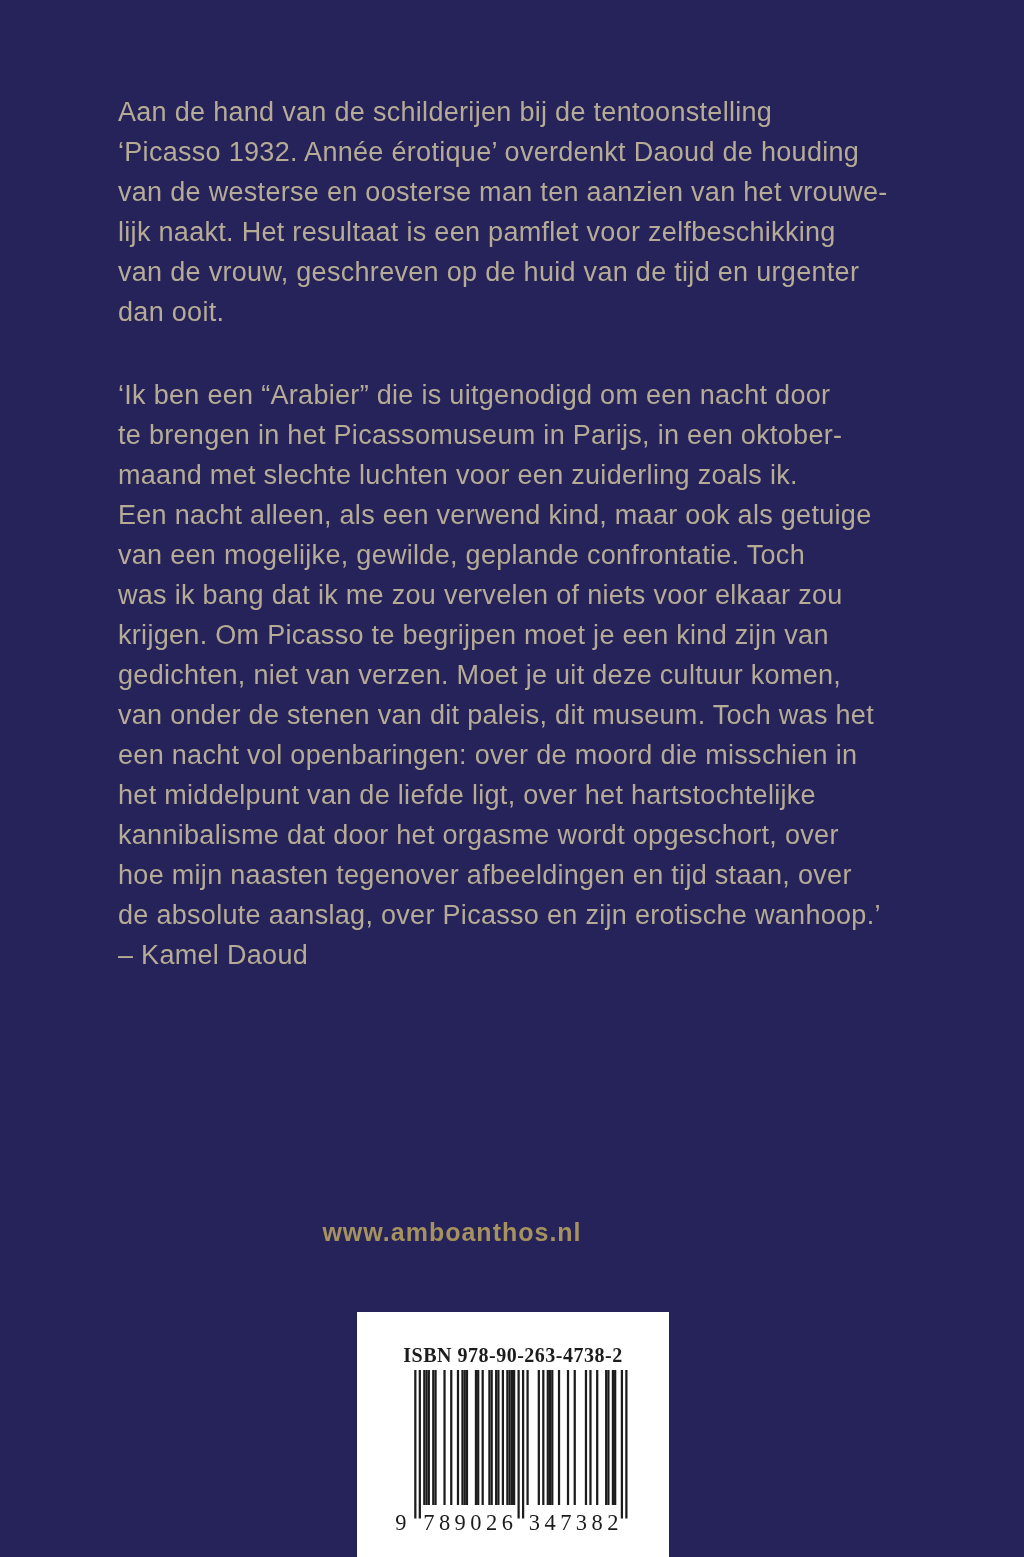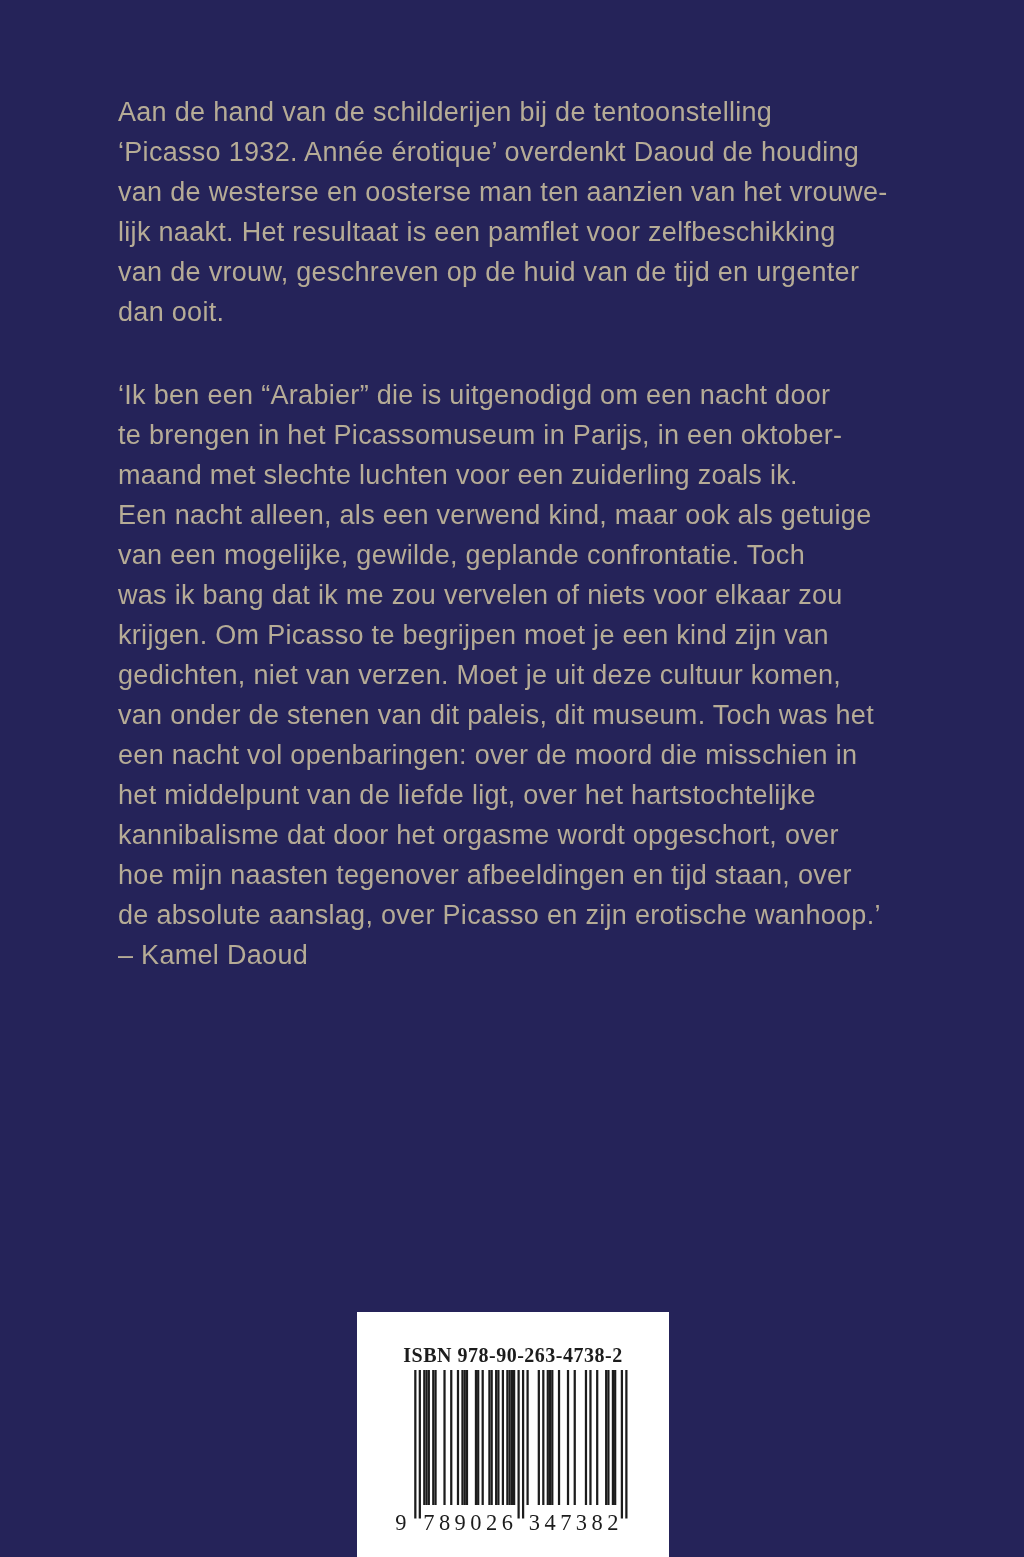--- a/index.html
+++ b/index.html
@@ -75,20 +75,21 @@
 gedichten, niet van verzen. Moet je uit deze cultuur komen,
 van onder de stenen van dit paleis, dit museum. Toch was het
 een nacht vol openbaringen: over de moord die misschien in
 het middelpunt van de liefde ligt, over het hartstochtelijke
 kannibalisme dat door het orgasme wordt opgeschort, over
 hoe mijn naasten tegenover afbeeldingen en tijd staan, over
 de absolute aanslag, over Picasso en zijn erotische wanhoop.’</div>
 
   <div class="text-block attribution">– Kamel Daoud</div>
 
+  <div class="website">www.amboanthos.nl</div>
 
   <div class="isbn-box">
     <div class="isbn-label">ISBN 978-90-263-4738-2</div>
     <svg class="barcode-svg" viewBox="-9 0 106 72" preserveAspectRatio="none" xmlns="http://www.w3.org/2000/svg">
         <g fill="#1c1c1c">
           <rect x="0" y="0" width="1" height="66"></rect>
           <rect x="2" y="0" width="1" height="66"></rect>
           <rect x="4" y="0" width="1" height="60"></rect>
           <rect x="5" y="0" width="1" height="60"></rect>
           <rect x="6" y="0" width="1" height="60"></rect>

